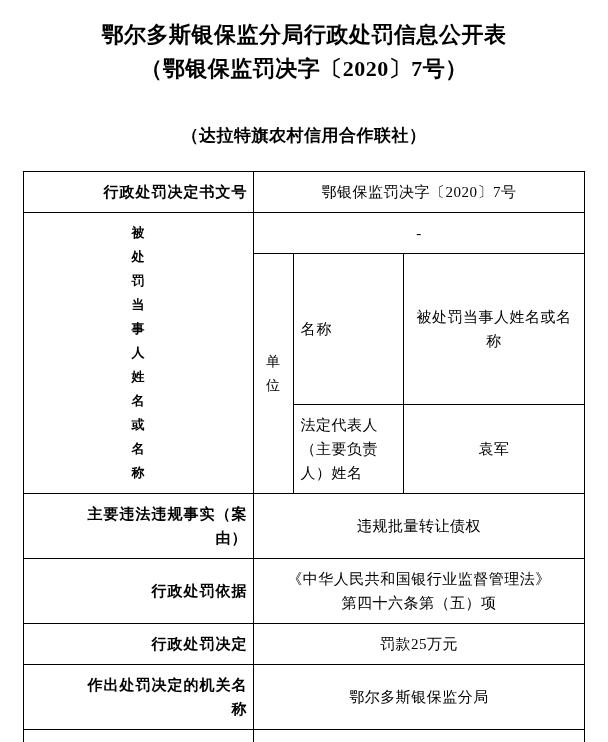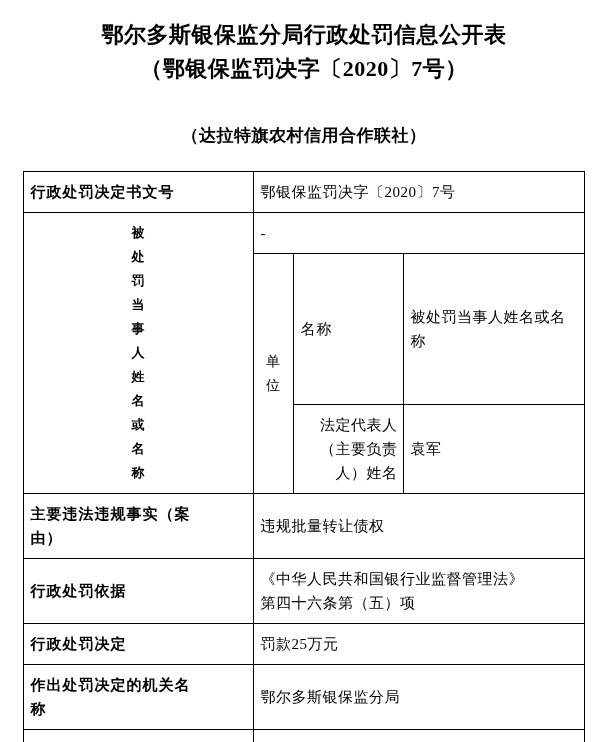--- a/index.html
+++ b/index.html
@@ -44,25 +44,26 @@
     table-layout: fixed;
   }
   table.penalty td {
     border: 1px solid #000000;
     font-size: 15px;
     padding: 8px 6px;
     vertical-align: middle;
     line-height: 24px;
   }
   td.label {
-    text-align: left;
+    text-align: right;
     font-weight: bold;
     letter-spacing: 1px;
   }
   td.value {
+    text-align: center;
     letter-spacing: 0.5px;
   }
   td.vertical-label {
     text-align: center;
     font-weight: bold;
     width: 36px;
     padding: 4px 2px;
     line-height: 26px;
   }
   td.vertical-label .vtext {
@@ -79,21 +80,21 @@
     margin: 14px auto;
     word-break: break-all;
     font-size: 14px;
     font-weight: normal;
     letter-spacing: 2px;
   }
   td.sub-label {
     letter-spacing: 1px;
   }
   td.sub-label-wrap {
-    text-align: right;
+    text-align: left;
     letter-spacing: 0.5px;
     line-height: 26px;
   }
   .two-line {
     display: block;
   }
   .dash {
     font-size: 15px;
   }
 </style>

